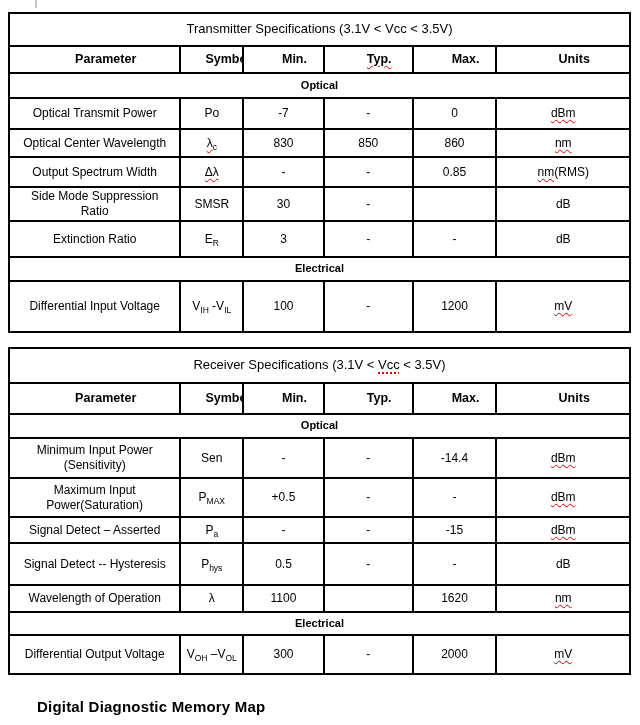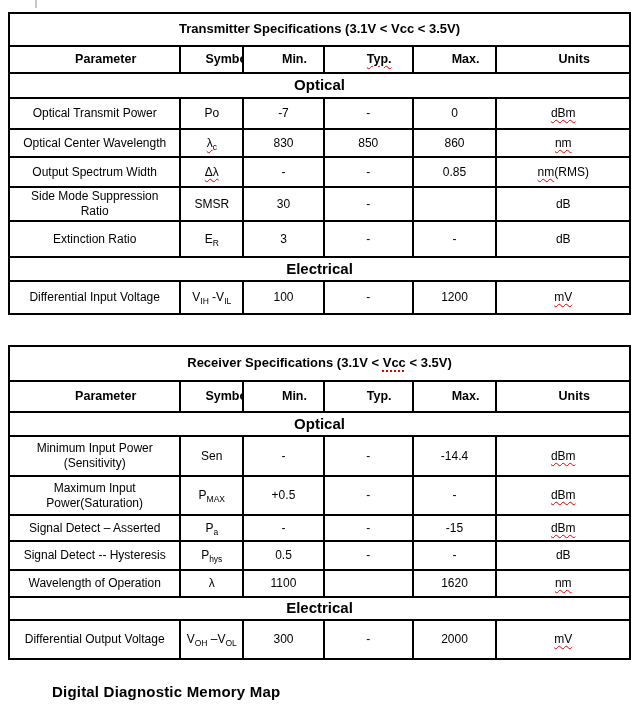--- a/index.html
+++ b/index.html
@@ -21,51 +21,51 @@
   }
   table.spec td, table.spec th{
     border:2px solid #000000;
     text-align:center;
     vertical-align:middle;
     padding:1px 2px;
     overflow:hidden;
     line-height:1.25;
   }
   .t1{margin-top:12px;}
-  .t2{margin-top:30px;}
+  .t2{margin-top:14px;}
   .title-cell{
     text-align:left;
-    font-weight:bold;
+    font-weight:normal;
     font-size:13px;
     padding-left:8px;
   }
   table.spec th{font-weight:bold;font-size:12.5px;padding-left:24px;}
   .section-cell{
     text-align:left;
     font-weight:bold;
-    font-size:15px;
+    font-size:11px;
     padding-left:4px;
   }
   sub{font-size:8.5px;line-height:0;}
   .sq{
     text-decoration-line:underline;
     text-decoration-style:wavy;
     text-decoration-color:#e00000;
     text-decoration-thickness:1px;
     text-underline-offset:2px;
   }
   .dotted{
     text-decoration-line:underline;
     text-decoration-style:dotted;
     text-decoration-color:#e00000;
     text-decoration-thickness:2px;
     text-underline-offset:3px;
   }
   .page-heading{
-    margin:23px 0 0 52px;
+    margin:23px 0 0 37px;
     font-weight:bold;
     font-size:15px;
     letter-spacing:0.2px;
   }
 </style>
 </head>
 <body>
 
 <div class="ruler-tick"></div>
 
@@ -129,21 +129,21 @@
     <td><span>Extinction Ratio</span></td>
     <td><span>E</span><sub>R</sub></td>
     <td><span>3</span></td>
     <td><span>-</span></td>
     <td><span>-</span></td>
     <td><span>dB</span></td>
   </tr>
   <tr style="height:24px">
     <td colspan="6" class="section-cell"><span>Electrical</span></td>
   </tr>
-  <tr style="height:33px">
+  <tr style="height:51px">
     <td><span>Differential Input Voltage</span></td>
     <td><span>V</span><sub>IH</sub><span> -V</span><sub>IL</sub></td>
     <td><span>100</span></td>
     <td><span>-</span></td>
     <td><span>1200</span></td>
     <td><span class="sq">mV</span></td>
   </tr>
 </tbody>
   </table>
 
@@ -188,21 +188,21 @@
     <td><span class="sq">dBm</span></td>
   </tr>
   <tr style="height:26px">
     <td><span>Signal Detect – Asserted</span></td>
     <td><span>P</span><sub>a</sub></td>
     <td><span>-</span></td>
     <td><span>-</span></td>
     <td><span>-15</span></td>
     <td><span class="sq">dBm</span></td>
   </tr>
-  <tr style="height:29px">
+  <tr style="height:42px">
     <td><span>Signal Detect -- Hysteresis</span></td>
     <td><span>P</span><sub>hys</sub></td>
     <td><span>0.5</span></td>
     <td><span>-</span></td>
     <td><span>-</span></td>
     <td><span>dB</span></td>
   </tr>
   <tr style="height:27px">
     <td><span>Wavelength of Operation</span></td>
     <td><span>λ</span></td>

